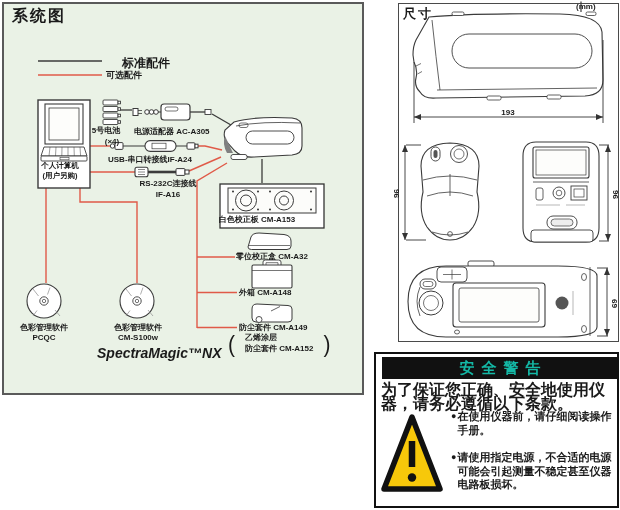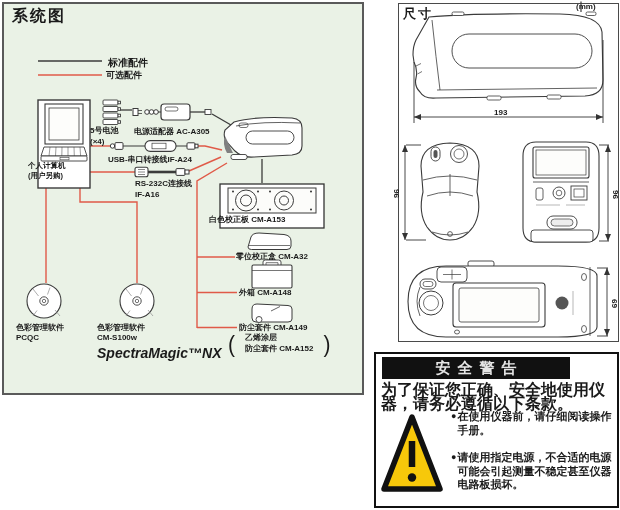--- a/index.html
+++ b/index.html
@@ -4,33 +4,33 @@
 <style>
   :root{ --red:#e05a48; --green:#eaf2e6; --yellow:#f7c80a; --ink:#333333; }
   *{margin:0;padding:0;box-sizing:border-box}
   html,body{width:620px;height:510px}
   body{position:relative;background:#fff;font-family:"Liberation Sans","DejaVu Sans",sans-serif;color:#1a1a1a;overflow:hidden}
   .panel{position:absolute;background:#fff}
   #sysPanel{left:2px;top:2px;width:362px;height:393px;background:var(--green);border:2px solid #5a5a5a}
   #dimPanel{left:398px;top:3px;width:221px;height:339px;border:1.5px solid #4a4a4a}
   #safePanel{left:374px;top:352px;width:245px;height:156px;border:2px solid #111}
   .lbl{position:absolute;font-size:8px;font-weight:bold;line-height:1.3;white-space:nowrap;z-index:6}
-  .c{text-align:left}
+  .c{text-align:center}
   .big{font-size:16px;letter-spacing:2px}
   .mid{font-size:13px;letter-spacing:2px}
   .vlab{position:absolute;font-size:8px;font-weight:bold;transform:rotate(-90deg);transform-origin:0 0;white-space:nowrap;z-index:6}
   svg.art{position:absolute;left:0;top:0;z-index:5;pointer-events:none}
   svg .k{stroke:#3b3b3b;fill:none}
   svg .rl{stroke:var(--red);fill:none}
   svg .wf{fill:#ffffff}
   svg .tri{fill:var(--yellow)}
   .wrap{position:absolute;display:flex;align-items:center;z-index:6}
   .paren{font-size:21px;font-weight:normal;transform:scaleY(1.15);line-height:1}
   .parlines{font-size:8px;font-weight:bold;line-height:1.35;margin:0 10px;white-space:nowrap}
-  #safeTitle{position:absolute;left:382px;top:357px;width:188px;height:22px;background:#111;color:#e5e5e5;
+  #safeTitle{position:absolute;left:382px;top:357px;width:236px;height:22px;background:#111;color:#14b8a6;
     font-size:15px;font-weight:bold;letter-spacing:7px;text-indent:7px;text-align:center;line-height:22px;z-index:6}
   #safeIntro{position:absolute;left:381px;top:383px;width:234px;font-size:16px;font-weight:bold;line-height:13.5px;z-index:6;white-space:normal}
   .bullets{position:absolute;left:451px;top:410px;width:164px;z-index:6}
   .bullet{display:flex;margin-bottom:14px;font-size:11px;font-weight:bold;line-height:13.5px}
   .bullet .dot{font-size:9px;line-height:13.5px;margin-right:1px}
   .bullet .btxt{white-space:normal}
 </style>
 </head>
 <body>
 
@@ -264,21 +264,21 @@
   </g>
 
   <g>
     <path class="tri" d="M412,417 L440,489 L384,489 Z" stroke="#111" stroke-width="5.5" stroke-linejoin="round"></path>
     <path d="M412,441 V467" stroke="#111" stroke-width="6.5"></path>
     <circle cx="412" cy="477.5" r="4.2" fill="#111"></circle>
   </g>
 </svg>
 
 <div class="lbl big" style="left:12px;top:6px">系统图</div>
-<div class="lbl" style="left:108px;top:56px;font-size:10px">标准配件</div>
+<div class="lbl" style="left:122px;top:56px;font-size:12px">标准配件</div>
 <div class="lbl" style="left:106px;top:70px;font-size:9px">可选配件</div>
 
 <div class="lbl c" style="left:90px;top:126px;width:32px">5号电池</div>
 <div class="lbl c" style="left:90px;top:137px;width:44px">(×4)</div>
 <div class="lbl" style="left:134px;top:127px">电源适配器 AC-A305</div>
 <div class="lbl" style="left:108px;top:155px">USB-串口转接线IF-A24</div>
 <div class="lbl c" style="left:135px;top:179px;width:66px">RS-232C连接线</div>
 <div class="lbl c" style="left:135px;top:190px;width:66px">IF-A16</div>
 <div class="lbl c" style="left:209px;top:215px;width:96px">白色校正板 CM-A153</div>
 <div class="lbl" style="left:236px;top:252px">零位校正盒 CM-A32</div>

